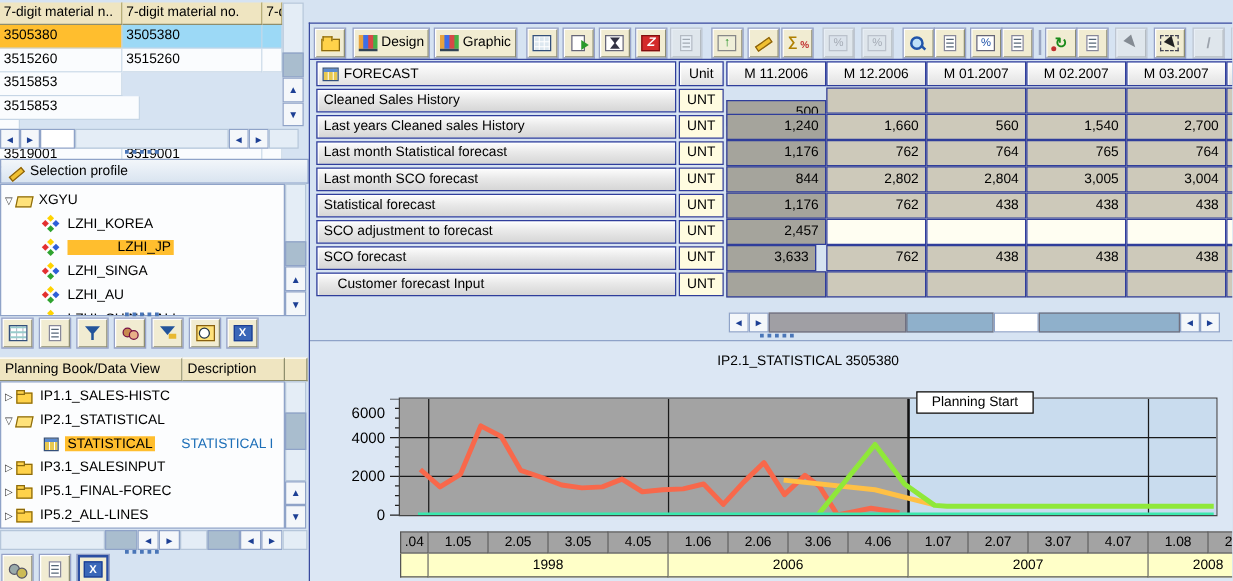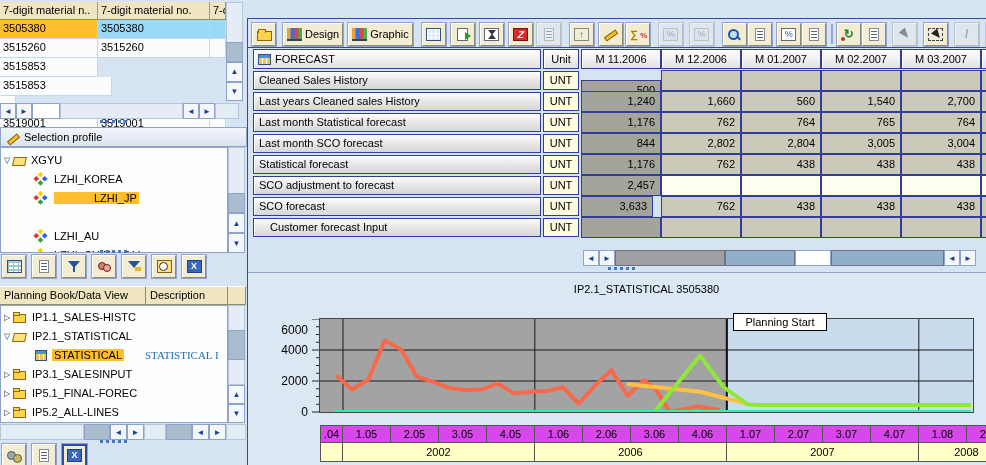--- a/index.html
+++ b/index.html
@@ -142,21 +142,21 @@
   .gcell-hdr{background:linear-gradient(180deg,#FFFFFF,#E2E2E2);border:1px solid #2F3D9B;
         box-shadow:inset 1px 1px 0 #FFF;text-align:center;line-height:18px;white-space:nowrap;overflow:hidden;}
   .gcell-unit{background:#FFFCE0;border:1px solid #2F3D9B;text-align:center;line-height:17px;}
   .gcell-val{border:1px solid #2F3D9B;text-align:right;padding-right:5px;line-height:19px;white-space:nowrap;}
   .v-dark{background:#A5A49C;}
   .v-khaki{background:#CDC9BA;}
   .v-cream{background:#FFFEF2;}
   
   #chart{background:#DCE7F4;border-top:1px solid #8FA3C8;}
   .ylab{position:absolute;width:46px;text-align:right;font-size:12px;}
-  .axq{position:absolute;top:0;height:18px;border:1px solid #555;border-left:none;background:#d946ef;
+  .axq{position:absolute;top:0;height:18px;border:1px solid #555;border-left:none;background:#a3a3a3;
        text-align:center;line-height:17px;font-size:11px;}
   .axy{position:absolute;top:18px;height:19px;border:1px solid #555;border-left:none;border-top:none;
        background:#FFFFC8;text-align:center;line-height:18px;font-size:11px;}
 </style>
 </head>
 <body>
 
 <div id="app">
 
   <div class="abs" id="mat-head" style="left: 0px; top: 2px; display: flex;">
@@ -221,20 +221,24 @@
         <div style="margin-left: 5px;">XGYU</div>
       </div>
       <div class="trow" style="top: 22px; left: 34px;">
         <span class="ico diamond-cluster-icon"></span>
         <div style="margin-left: 6px;">LZHI_KOREA</div>
       </div>
       <div class="trow" style="top: 41px; left: 34px;">
         <span class="ico diamond-cluster-icon"></span>
         <div class="tsel" style="margin-left: 6px; padding-left: 40px;">LZHI_JP</div>
       </div>
+      <div class="trow" style="top: 60px; left: 34px;">
+        <span class="ico diamond-cluster-icon"></span>
+        <div style="margin-left: 6px;">LZHI_SINGA</div>
+      </div>
       <div class="trow" style="top: 79px; left: 34px;">
         <span class="ico diamond-cluster-icon"></span>
         <div style="margin-left: 6px;">LZHI_AU</div>
       </div>
       <div class="trow" style="top: 98px; left: 34px;">
         <span class="ico diamond-cluster-icon"></span>
         <div style="margin-left: 6px;">LZHI_CHINA_ALL</div>
       </div>
     </div>
   <div class="abs" id="sel-vscroll" style="left: 228px; top: 147px; width: 17px; height: 106px;">
@@ -285,21 +289,21 @@
       </div>
       <div class="trow" style="top: 21px;">
         <div class="exp">▽</div>
         <span class="ico folder-open-icon"></span>
         <div style="margin-left: 6px;">IP2.1_STATISTICAL</div>
       </div>
       <div class="trow" style="top: 40px;">
         <div style="width: 34px; flex: 0 0 34px;"></div>
         <span class="ico dataview-grid-icon"></span>
         <div class="tsel" style="margin-left: 5px;">STATISTICAL</div>
-        <div class="desc" style="position: absolute; left: 144px; font-family: Liberation Serif, serif;">STATISTICAL I</div>
+        <div class="desc" style="position: absolute; left: 144px;">STATISTICAL I</div>
       </div>
       <div class="trow" style="top: 59px;">
         <div class="exp">▷</div>
         <span class="ico folder-icon"></span>
         <div style="margin-left: 6px;">IP3.1_SALESINPUT</div>
       </div>
       <div class="trow" style="top: 78px;">
         <div class="exp">▷</div>
         <span class="ico folder-icon"></span>
         <div style="margin-left: 6px;">IP5.1_FINAL-FOREC</div>
@@ -572,19 +576,19 @@
         <div class="axq" style="left: 263px; width: 48px;">2.06</div>
         <div class="axq" style="left: 311px; width: 48px;">3.06</div>
         <div class="axq" style="left: 359px; width: 48px;">4.06</div>
         <div class="axq" style="left: 407px; width: 48px;">1.07</div>
         <div class="axq" style="left: 455px; width: 48px;">2.07</div>
         <div class="axq" style="left: 503px; width: 48px;">3.07</div>
         <div class="axq" style="left: 551px; width: 48px;">4.07</div>
         <div class="axq" style="left: 599px; width: 48px;">1.08</div>
         <div class="axq" style="left: 647px; width: 48px;">2.08</div>
         <div class="axy" style="left: 0px; width: 23px; border-left: 1px solid rgb(85, 85, 85);"></div>
-        <div class="axy" style="left: 23px; width: 192px;">2002</div>
+        <div class="axy" style="left: 23px; width: 192px;">1998</div>
         <div class="axy" style="left: 215px; width: 192px;">2006</div>
         <div class="axy" style="left: 407px; width: 192px;">2007</div>
         <div class="axy" style="left: 599px; width: 96px;">2008</div>
       </div>
   </div>
 </div>
 
 </body></html>

